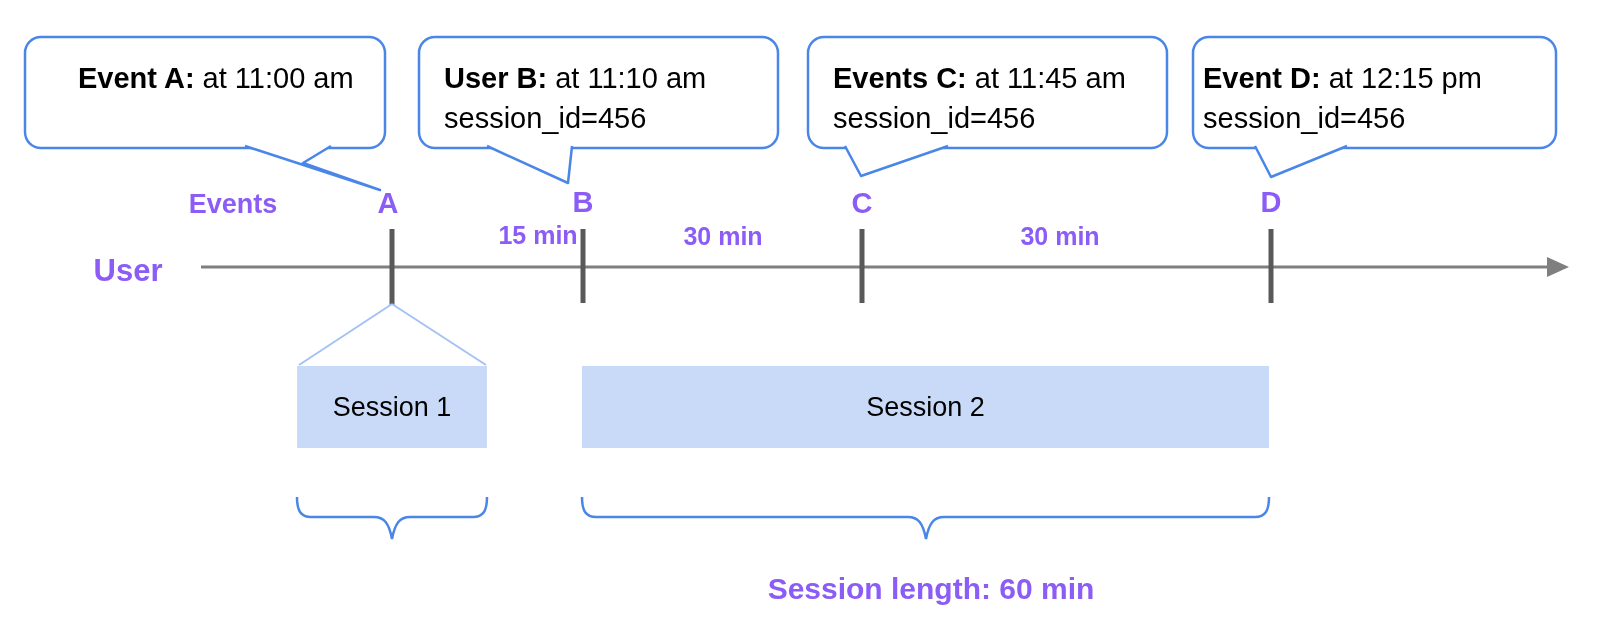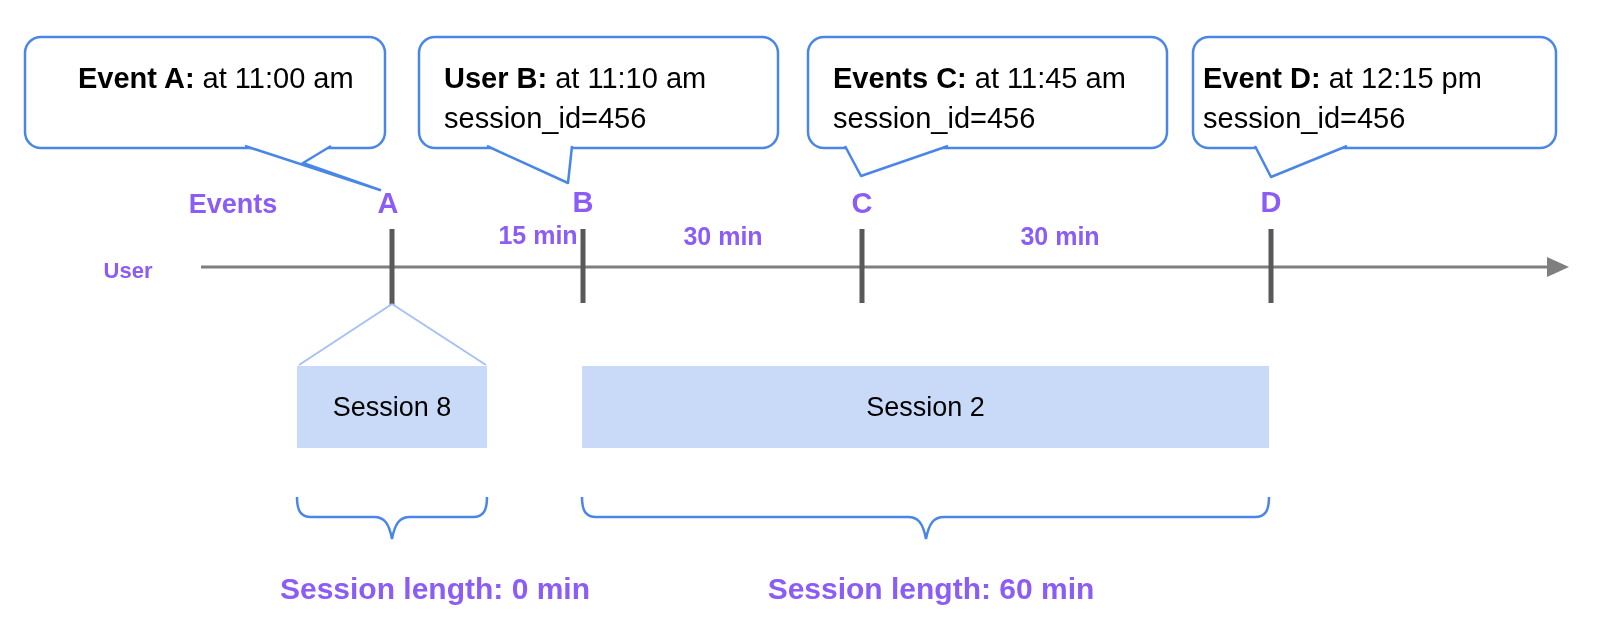--- a/index.html
+++ b/index.html
@@ -13,21 +13,21 @@
   }
   .layer{position:absolute;left:0;top:0;}
   .txt{
     position:absolute;
     transform:translate(-50%,-50%);
     white-space:nowrap;
     color:#8b5cf6;
     font-weight:bold;
   }
   .events-label{font-size:27px;}
-  .user-label{font-size:22px;}
+  .user-label{font-size:31px;}
   .mark-label{font-size:29px;}
   .interval-label{font-size:25px;}
   .length-label{font-size:30px;}
   .callout-text{
     position:absolute;
     top:58px;
     font-size:29px;
     line-height:40px;
     white-space:nowrap;
   }
@@ -107,22 +107,21 @@
   <div class="txt mark-label" style="left:388px;top:203px;">A</div>
   <div class="txt mark-label" style="left:583px;top:202px;">B</div>
   <div class="txt mark-label" style="left:862px;top:203px;">C</div>
   <div class="txt mark-label" style="left:1271px;top:202px;">D</div>
 
   <div class="txt interval-label" style="left:516px;top:235px;margin-left:22px;">15 min</div>
   <div class="txt interval-label" style="left:723px;top:236px;">30 min</div>
   <div class="txt interval-label" style="left:1060px;top:236px;">30 min</div>
 
   <div class="session-box" style="left:297px;width:190px;">
-    <span>Session 8</span>
+    <span>Session 1</span>
   </div>
   <div class="session-box" style="left:582px;width:687px;text-align:right;">
     <span>Session 2</span>
   </div>
 
-  <div class="txt length-label" style="left:435px;top:589px;">Session length: 0 min</div>
   <div class="txt length-label" style="left:931px;top:589px;">Session length: 60 min</div>
 
 </div>
 
 </body></html>

